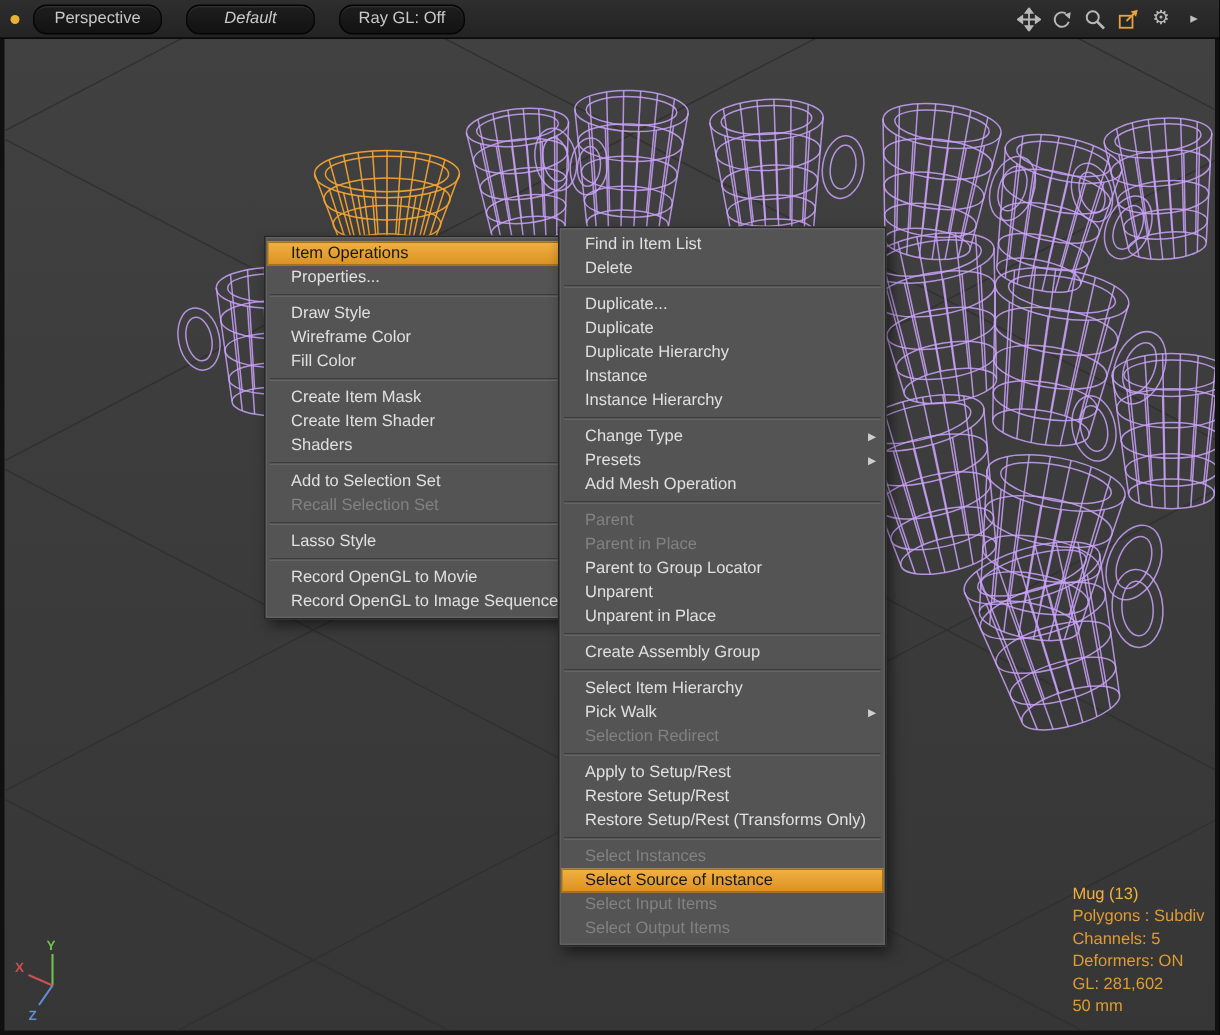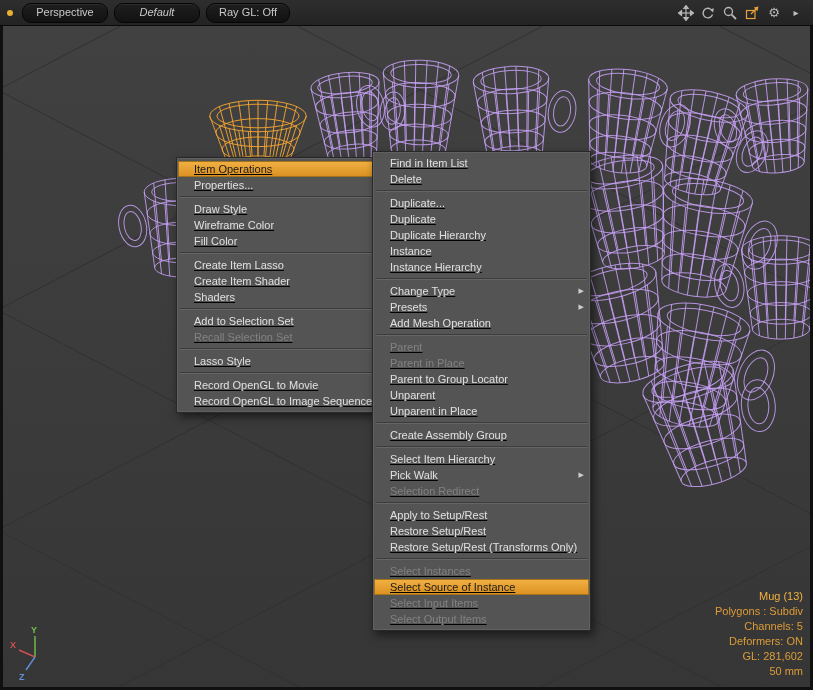--- a/index.html
+++ b/index.html
@@ -14,41 +14,41 @@
     position:absolute; top:0; left:0; right:0; height:26px; z-index:20;
     background:linear-gradient(#2e2e2e,#232323);
     border-bottom:1px solid #0a0a0a;
     display:flex; align-items:center;
   }
   .tl-dot { width:6px; height:6px; border-radius:50%; background:#e8b133; margin:0 9px 0 7px; }
   .pill {
     background:linear-gradient(#1e1e1e,#121212);
     border:1px solid #050505; border-radius:9px;
     color:#c9c9c9; font-size:11px; line-height:13px;
-    padding:2px 0 3px; text-align:center; margin-right:6px;
+    padding:2px 0 3px; text-align:center; margin-right:16px;
     box-shadow:inset 0 1px 0 rgba(255,255,255,.07);
     cursor:default; white-space:nowrap;
   }
   .pill.w1 { width:86px; } .pill.w2 { width:86px;font-style:italic; } .pill.w3 { width:84px; }
   .tb-icons { margin-left:auto; display:flex; align-items:center; gap:4px; padding-right:8px; }
   .icon { width:18px; height:18px; display:flex; align-items:center; justify-content:center; }
   .gear-glyph { font-family:"DejaVu Sans", sans-serif; font-size:13px; color:#b8b8b8; line-height:1; }
   .flyout-glyph { font-family:"DejaVu Sans", sans-serif; font-size:10px; color:#c0c0c0; line-height:1; }
   
   .viewport {
     position:absolute; left:3px; right:3px; top:26px; bottom:3px;
     background:linear-gradient(#414141,#363636); overflow:hidden;
   }
   .scene { position:absolute; left:-3px; top:-26px; }
   
   .menu {
     position:absolute; background:#545454;
     border:1px solid #282828;
     box-shadow: inset 0 0 0 1px #606060, 3px 4px 9px rgba(0,0,0,.55);
-    padding:3px 1px; z-index:30;text-decoration:underline;
+    padding:3px 1px; z-index:30;
   }
   .menu-left  { left:176px; top:157px; width:200px; }
   .menu-right { left:372px; top:151px; width:219px; z-index:31; }
   .menu-item {
     position:relative; height:16px; line-height:16px;
     font-size:11px; color:#e0e0e0; padding:0 14px 0 16px;
     white-space:nowrap; cursor:default;
   }
   .menu-item.dis { color:#828282; }
   .menu-item.hl  {
@@ -57,21 +57,21 @@
     box-shadow:inset 0 0 0 1px #a3731a;
   }
   .menu-sep { height:2px; margin:3px 2px; border-top:1px solid #3c3c3c; border-bottom:1px solid #656565; }
   .sub-arrow {
     position:absolute; right:5px; top:0; height:16px; line-height:16px;
     font-size:7px; color:#cfcfcf; font-family:"DejaVu Sans", sans-serif;
   }
   
   .status {
     position:absolute; right:7px; bottom:8px; z-index:6;
-    text-align:right; font-size:11px; line-height:15px; color:#de9c36;
+    text-align:left; font-size:11px; line-height:15px; color:#de9c36;
   }
   .status .first { color:#f2b13f; }
   .axis { position:absolute; left:6px; bottom:4px; z-index:6; }
 </style>
 </head>
 <body>
 
 <div class="stage">
 
   <div class="topbar">
@@ -497,21 +497,21 @@
   </div>
 
   <div class="menu menu-left" id="menu-left-items">
       <div class="menu-item hl"><span>Item Operations</span></div>
       <div class="menu-item"><span>Properties...</span></div>
       <div class="menu-sep"></div>
       <div class="menu-item"><span>Draw Style</span></div>
       <div class="menu-item"><span>Wireframe Color</span></div>
       <div class="menu-item"><span>Fill Color</span></div>
       <div class="menu-sep"></div>
-      <div class="menu-item"><span>Create Item Lasso</span></div>
+      <div class="menu-item"><span>Create Item Mask</span></div>
       <div class="menu-item"><span>Create Item Shader</span></div>
       <div class="menu-item"><span>Shaders</span></div>
       <div class="menu-sep"></div>
       <div class="menu-item"><span>Add to Selection Set</span></div>
       <div class="menu-item dis"><span>Recall Selection Set</span></div>
       <div class="menu-sep"></div>
       <div class="menu-item"><span>Lasso Style</span></div>
       <div class="menu-sep"></div>
       <div class="menu-item"><span>Record OpenGL to Movie</span></div>
       <div class="menu-item"><span>Record OpenGL to Image Sequence</span></div>

